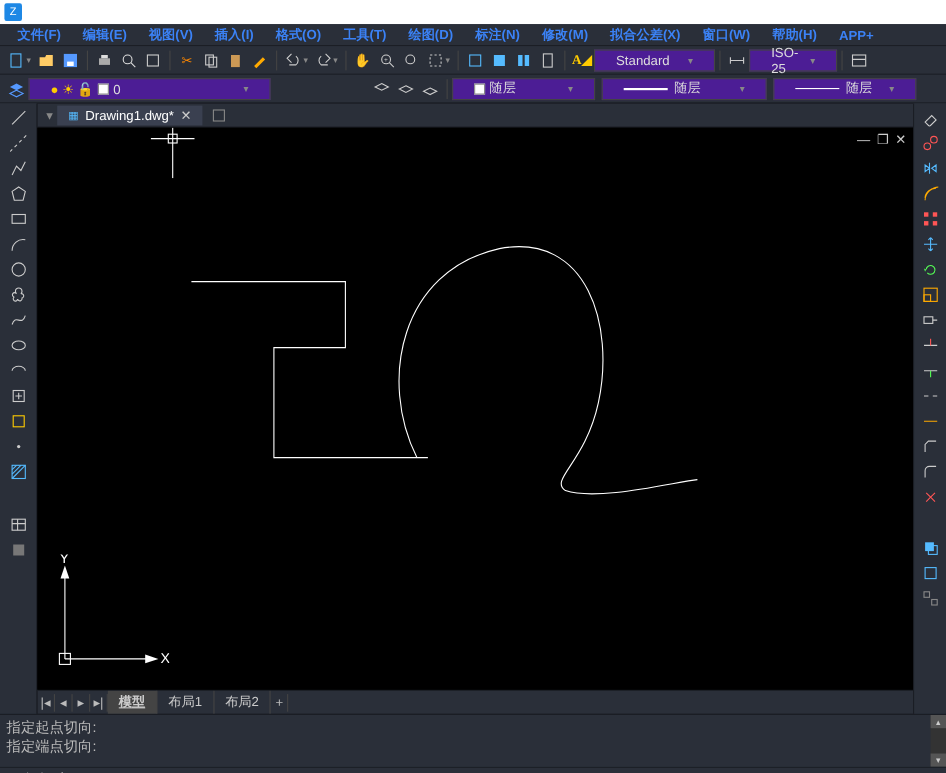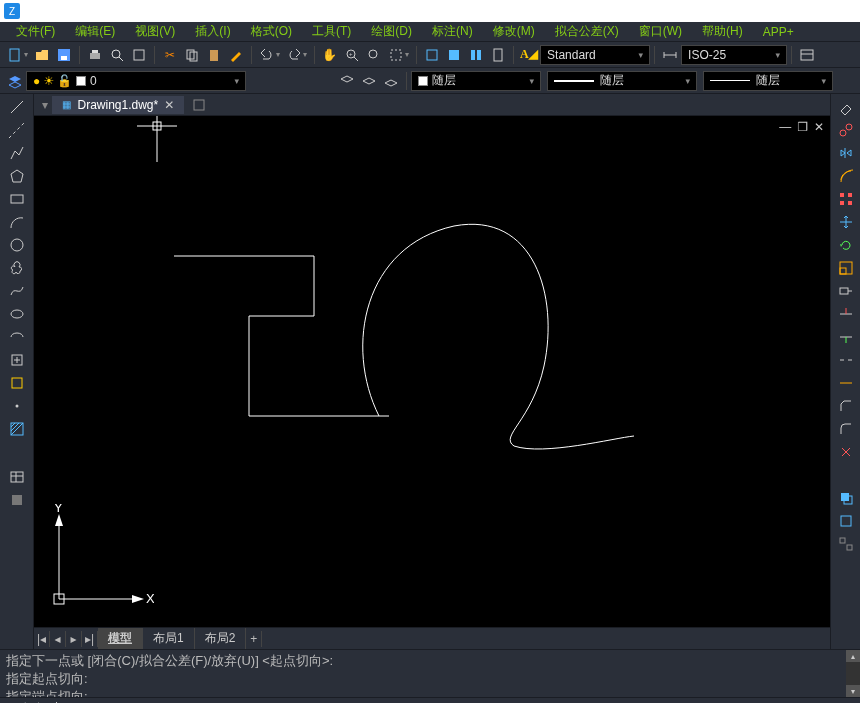--- a/index.html
+++ b/index.html
@@ -1,25 +1,25 @@
 <!DOCTYPE html>
 <html><head>
 <meta charset="utf-8">
 <style>
 * { box-sizing: border-box; margin: 0; padding: 0; font-family: "Microsoft YaHei", Arial, sans-serif; }
 body { width: 860px; height: 703px; background: #2a2f39; color: #d0d0d0; font-size: 12px; overflow: hidden; }
 .titlebar { height: 22px; background: #fff; display: flex; align-items: center; padding: 0 4px; color: #333; }
 .titlebar .logo { width: 16px; height: 16px; background: #1e88e5; color: #fff; font-size: 10px; display: flex; align-items: center; justify-content: center; border-radius: 2px; margin-right: 6px; }
 .menubar { height: 20px; background: #2a2f39; display: flex; align-items: center; padding: 0 6px; border-bottom: 1px solid #1a1d24; }
-.menubar span { padding: 2px 10px; cursor: default; color: #84cc16; }
+.menubar span { padding: 2px 10px; cursor: default; color: #3b82f6; font-weight: bold; }
 .toolbar-row { height: 26px; background: #2a2f39; display: flex; align-items: center; padding: 0 4px; border-bottom: 1px solid #1a1d24; }
 .tbicon { width: 16px; height: 16px; margin: 0 3px; display: flex; align-items: center; justify-content: center; color: #ddd; }
 .sep { width: 1px; height: 18px; background: #444; margin: 0 4px; }
 .drop-arrow { color: #888; font-size: 8px; margin-left: -2px; margin-right: 3px; }
-.combo { height: 20px; background: #000000; border: 1px solid #444; display: flex; align-items: center; padding: 0 6px; color: #ddd; }
+.combo { height: 20px; background: #4c1d95; border: 1px solid #444; display: flex; align-items: center; padding: 0 19px; color: #ddd; }
 .combo .sq { width: 10px; height: 10px; border: 1px solid #888; margin-right: 4px; }
 .combo .arrow { margin-left: auto; font-size: 9px; color: #888; }
 .body-row { display: flex; height: 555px; }
 .left-tools, .right-tools { background: #2a2f39; display: flex; flex-direction: column; align-items: center; padding: 4px 0; gap: 5px; }
 .left-tools { width: 34px; border-right: 1px solid #1a1d24; }
 .right-tools { width: 30px; border-left: 1px solid #1a1d24; }
 .tool-ic { width: 18px; height: 18px; display: flex; align-items: center; justify-content: center; color: #ccc; cursor: pointer; }
 .tool-ic svg { width: 16px; height: 16px; }
 .center-area { flex: 1; display: flex; flex-direction: column; background: #000; position: relative; }
 .doc-tabs { height: 22px; background: #2a2f39; display: flex; align-items: center; padding: 0 4px; border-bottom: 1px solid #1a1d24; }
@@ -184,21 +184,21 @@
       <span class="arrow">▾</span>
     </div>
   <span class="sep"></span>
   <span class="tbicon">
       <svg viewBox="0 0 16 16">
         <line x1="2" y1="8" x2="14" y2="8" stroke="#ccc"></line>
         <line x1="2" y1="5" x2="2" y2="11" stroke="#ccc"></line>
         <line x1="14" y1="5" x2="14" y2="11" stroke="#ccc"></line>
       </svg>
     </span>
-  <div class="combo" style="width:106px">
+  <div class="combo" style="width:80px">
       <span>ISO-25</span>
       <span class="arrow">▾</span>
     </div>
   <span class="sep"></span>
   <span class="tbicon">
       <svg viewBox="0 0 16 16">
         <rect x="2" y="3" width="12" height="10" fill="none" stroke="#ccc"></rect>
         <line x1="2" y1="7" x2="14" y2="7" stroke="#ccc"></line>
       </svg>
     </span>
@@ -510,21 +510,20 @@
     <span class="tool-ic">
         <svg viewBox="0 0 16 16">
           <rect x="2" y="2" width="5" height="5" fill="none" stroke="#888"></rect>
           <rect x="9" y="9" width="5" height="5" fill="none" stroke="#888"></rect>
         </svg>
       </span>
   </div>
 </div>
 
 <div class="cmd-history">
-  <div>指定下一点或 [闭合(C)/拟合公差(F)/放弃(U)] &lt;起点切向&gt;:</div>
   <div>指定起点切向:</div>
   <div>指定端点切向:</div>
   <div class="scroll">
     <div class="up">▴</div>
     <div class="down">▾</div>
   </div>
 </div>
 
 <div class="cmd-line">
   <span class="close-x">✕</span>

